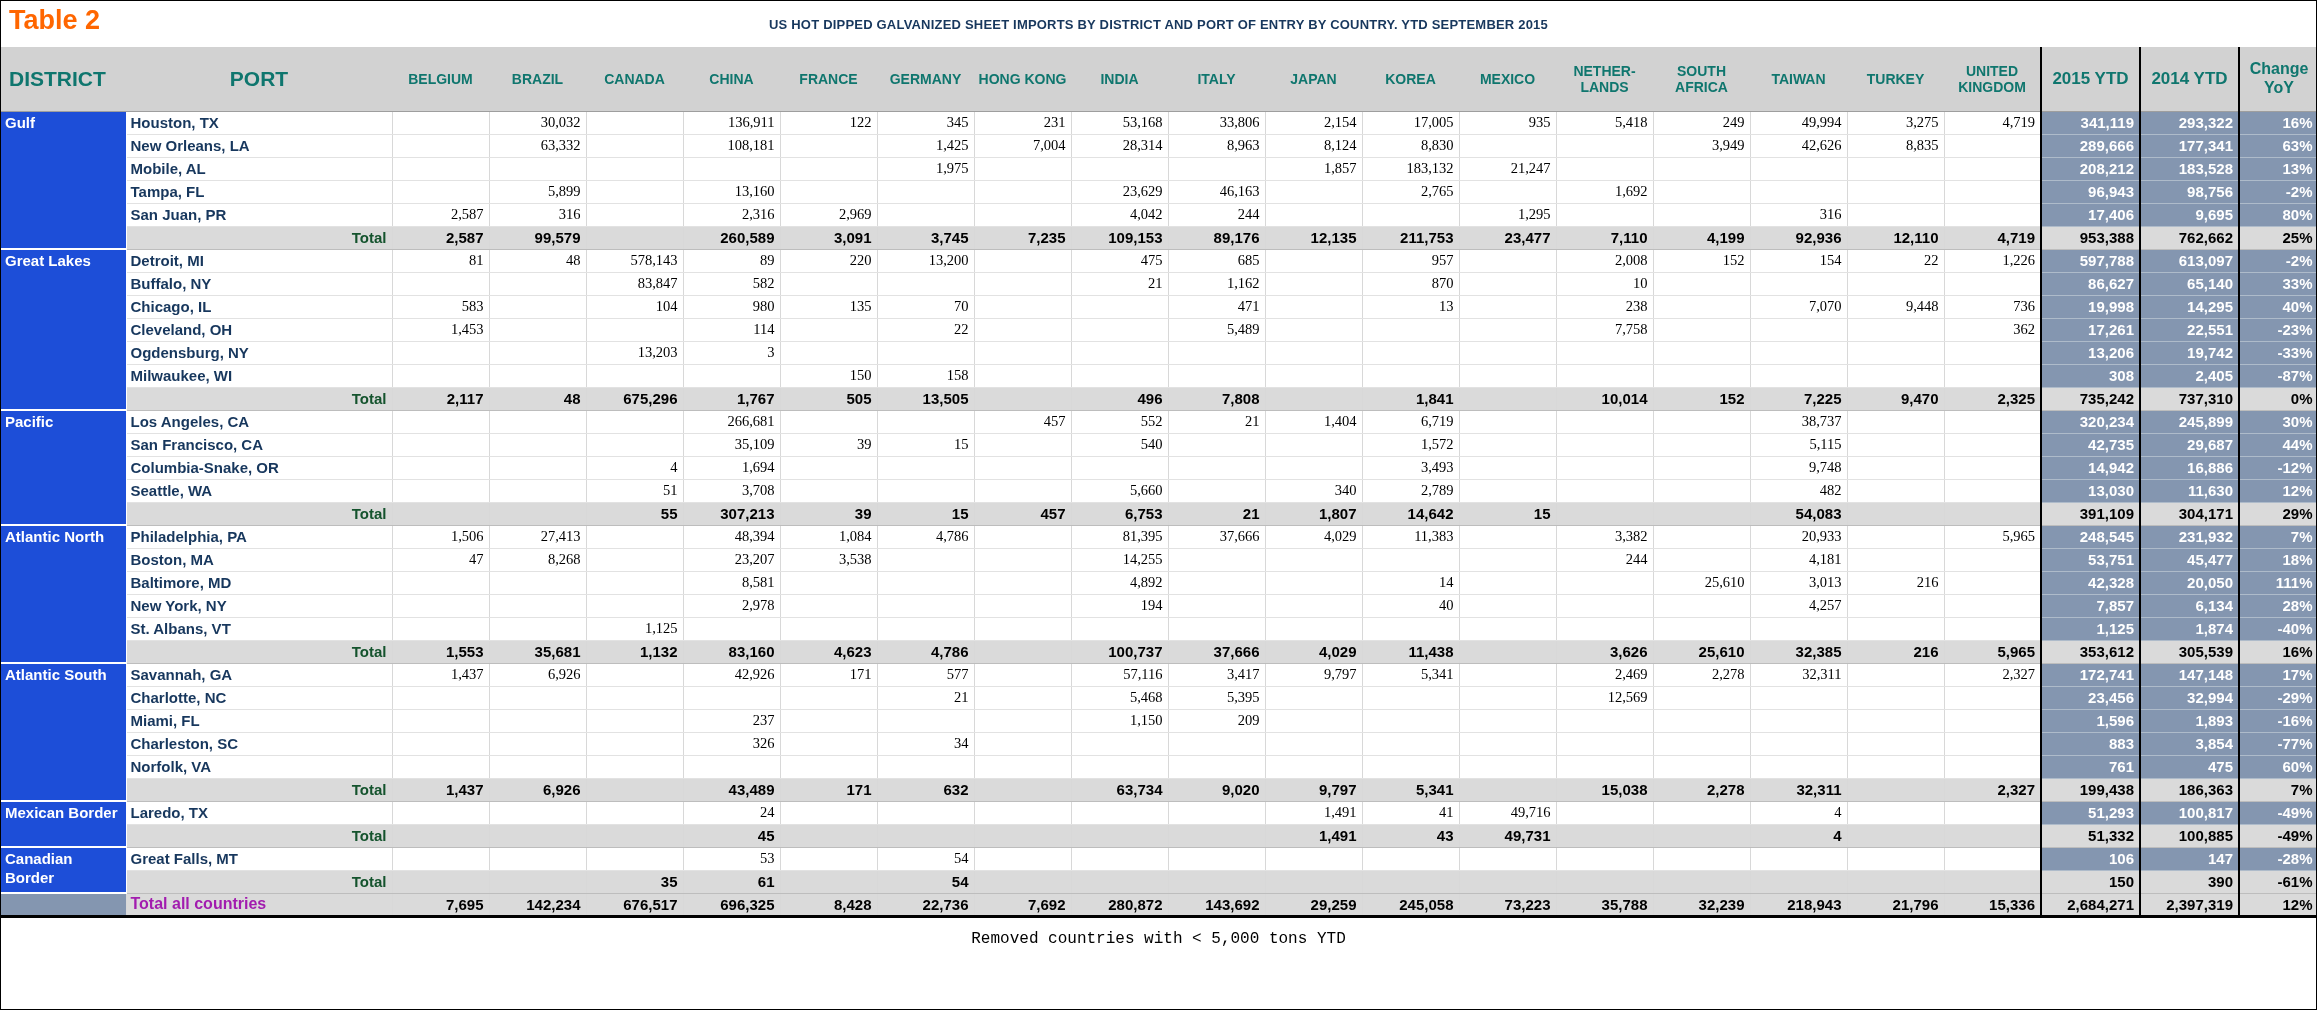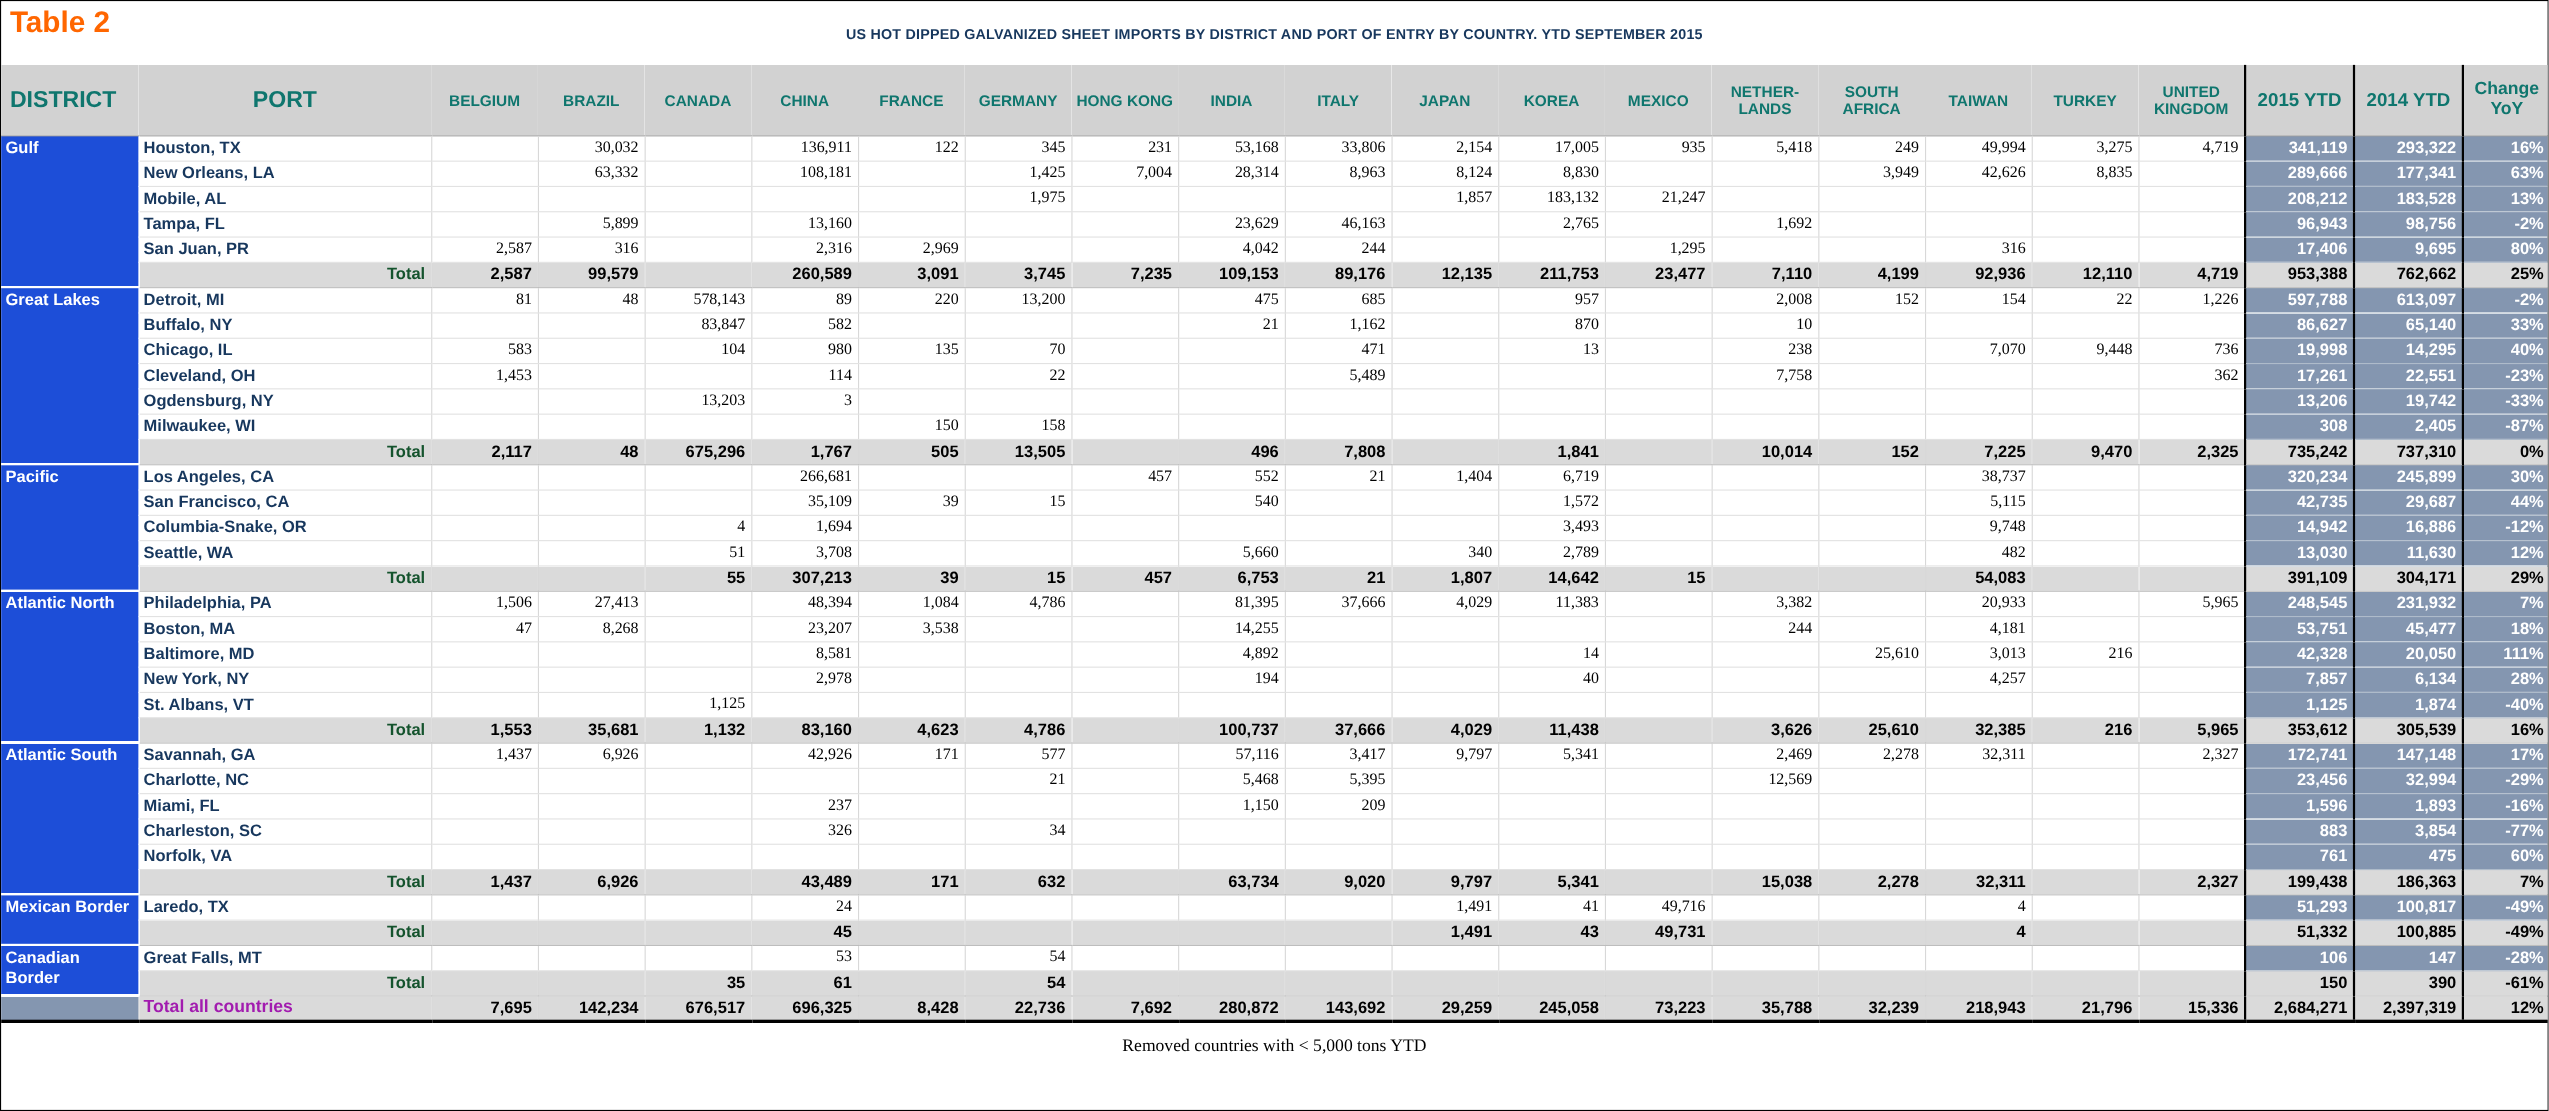--- a/index.html
+++ b/index.html
@@ -1,18 +1,18 @@
 <!DOCTYPE html>
 <html><head>
 <meta charset="utf-8">
 <style>
   html,body{margin:0;padding:0;background:#fff;}
   .page{width:2317px;height:1010px;box-sizing:border-box;border:1px solid #000;background:#fff;
         font-family:"Liberation Sans",sans-serif;position:relative;overflow:hidden;}
-  .titlebar{height:58px;position:relative;display:flex;align-items:center;}
+  .titlebar{height:46px;position:relative;display:flex;align-items:center;}
   .table-label{position:absolute;left:8px;top:4px;color:#FF6600;font-weight:bold;font-size:27px;}
   .main-title{width:100%;text-align:center;color:#17375D;font-weight:bold;font-size:13px;letter-spacing:.2px;}
   table{border-collapse:collapse;table-layout:fixed;width:2317px;}
   th,td{box-sizing:border-box;overflow:hidden;}
   thead th{background:#D2D2D2;color:#0f766e;font-weight:bold;font-size:14px;height:64px;
            text-align:center;vertical-align:middle;white-space:normal;line-height:1.15;
            border-bottom:1px solid #9e9e9e;padding:0 2px;}
   th.h-district{font-size:21px;text-align:left;padding-left:8px;}
   th.h-port{font-size:21px;}
   th.h-ytd{font-size:17px;white-space:nowrap;}
@@ -30,21 +30,21 @@
               font-weight:bold;font-size:15px;border-bottom:1px solid #AEBBCA;}
   tr.total-row td{background:#DADADA;font-family:"Liberation Sans",sans-serif;font-weight:bold;
                   font-size:15px;border-bottom:1px solid #BDBDBD;border-top:1px solid #C6C6C6;}
   tr.total-row td.total-label{color:#14532d;text-align:right;}
   tr.grand-row td{background:#DADADA;font-family:"Liberation Sans",sans-serif;font-weight:bold;
                   font-size:15px;border-bottom:3px solid #000;border-top:1px solid #9e9e9e;}
   tr.grand-row td.grand-label{color:#a21caf;text-align:left;font-size:16px;padding-left:4px;}
   tr.grand-row td.grand-district{background:#8496B0;}
   .bl2{border-left:2px solid #000 !important;}
   .footnote{text-align:center;font-size:16px;color:#000;margin-top:12px;
-            font-family:Liberation Serif, serif;}
+            font-family:Liberation Mono, monospace;}
 </style>
 </head>
 <body>
 
 <div class="page">
   <div class="titlebar">
     <div class="table-label">Table 2</div>
     <div class="main-title">US HOT DIPPED GALVANIZED SHEET IMPORTS BY DISTRICT AND PORT OF ENTRY BY COUNTRY. YTD SEPTEMBER 2015</div>
   </div>
 

